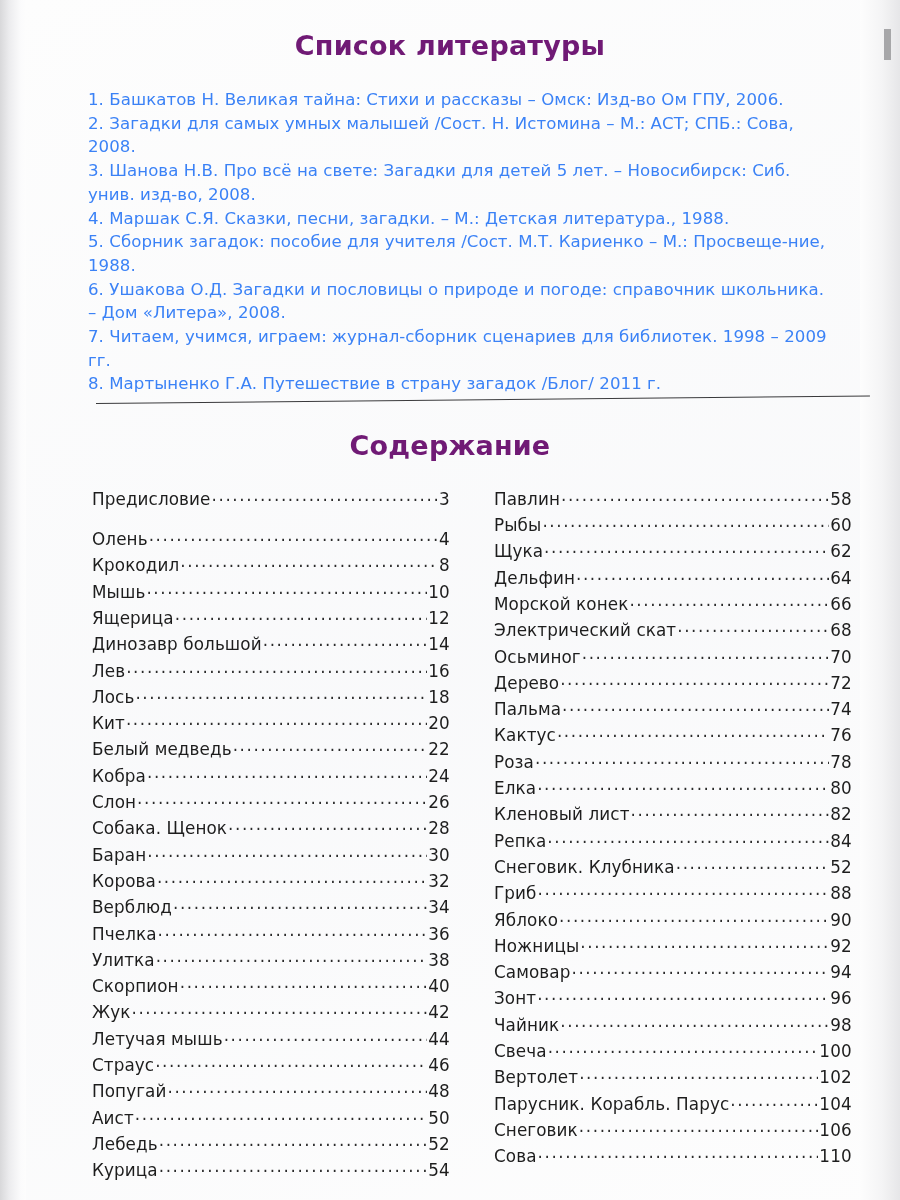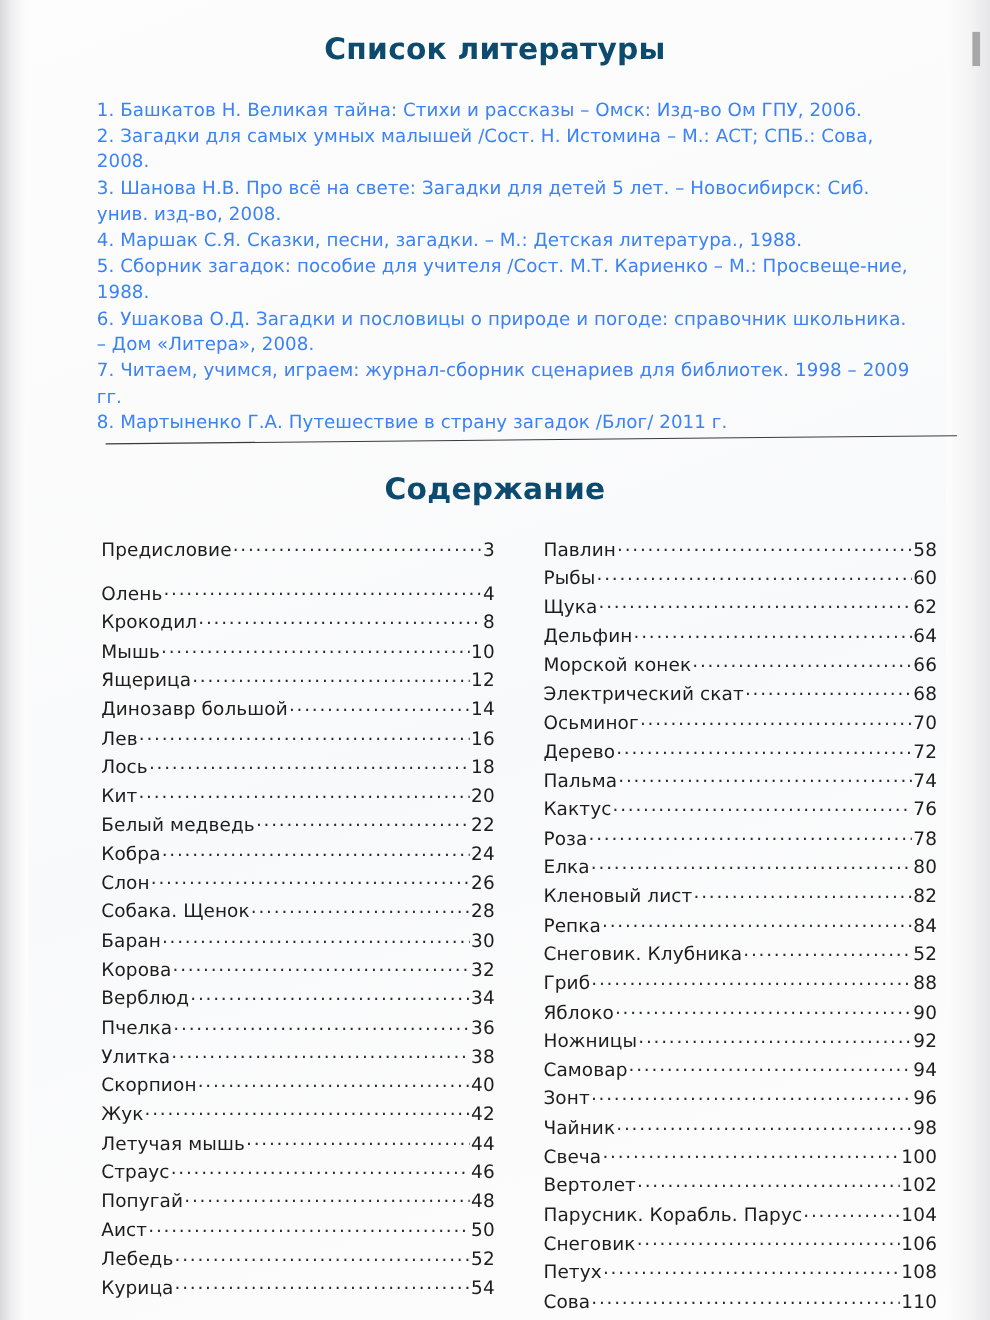--- a/index.html
+++ b/index.html
@@ -51,21 +51,21 @@
   }
 
   
   .title {
     position: absolute;
     left: 0;
     width: 900px;
     text-align: center;
     font-weight: bold;
     letter-spacing: .2px;
-    color: #0c4a6e;
+    color: #701a75;
   }
   .title-bibliography {
     top: 30px;
     font-size: 27px;
   }
   .title-contents {
     top: 430px;
     font-size: 27px;
   }
 
@@ -433,25 +433,20 @@
         <div class="toc-row">
           <span class="toc-label">Парусник. Корабль. Парус</span>
           <span class="toc-leader"></span>
           <span class="toc-page">104</span>
         </div>
         <div class="toc-row">
           <span class="toc-label">Снеговик</span>
           <span class="toc-leader"></span>
           <span class="toc-page">106</span>
         </div>
-        <div class="toc-row">
-          <span class="toc-label">Петух</span>
-          <span class="toc-leader"></span>
-          <span class="toc-page">108</span>
-        </div>
         <div class="toc-row gap-after">
           <span class="toc-label">Сова</span>
           <span class="toc-leader"></span>
           <span class="toc-page">110</span>
         </div>
       </div>
   </div>
 
 </div>
 

